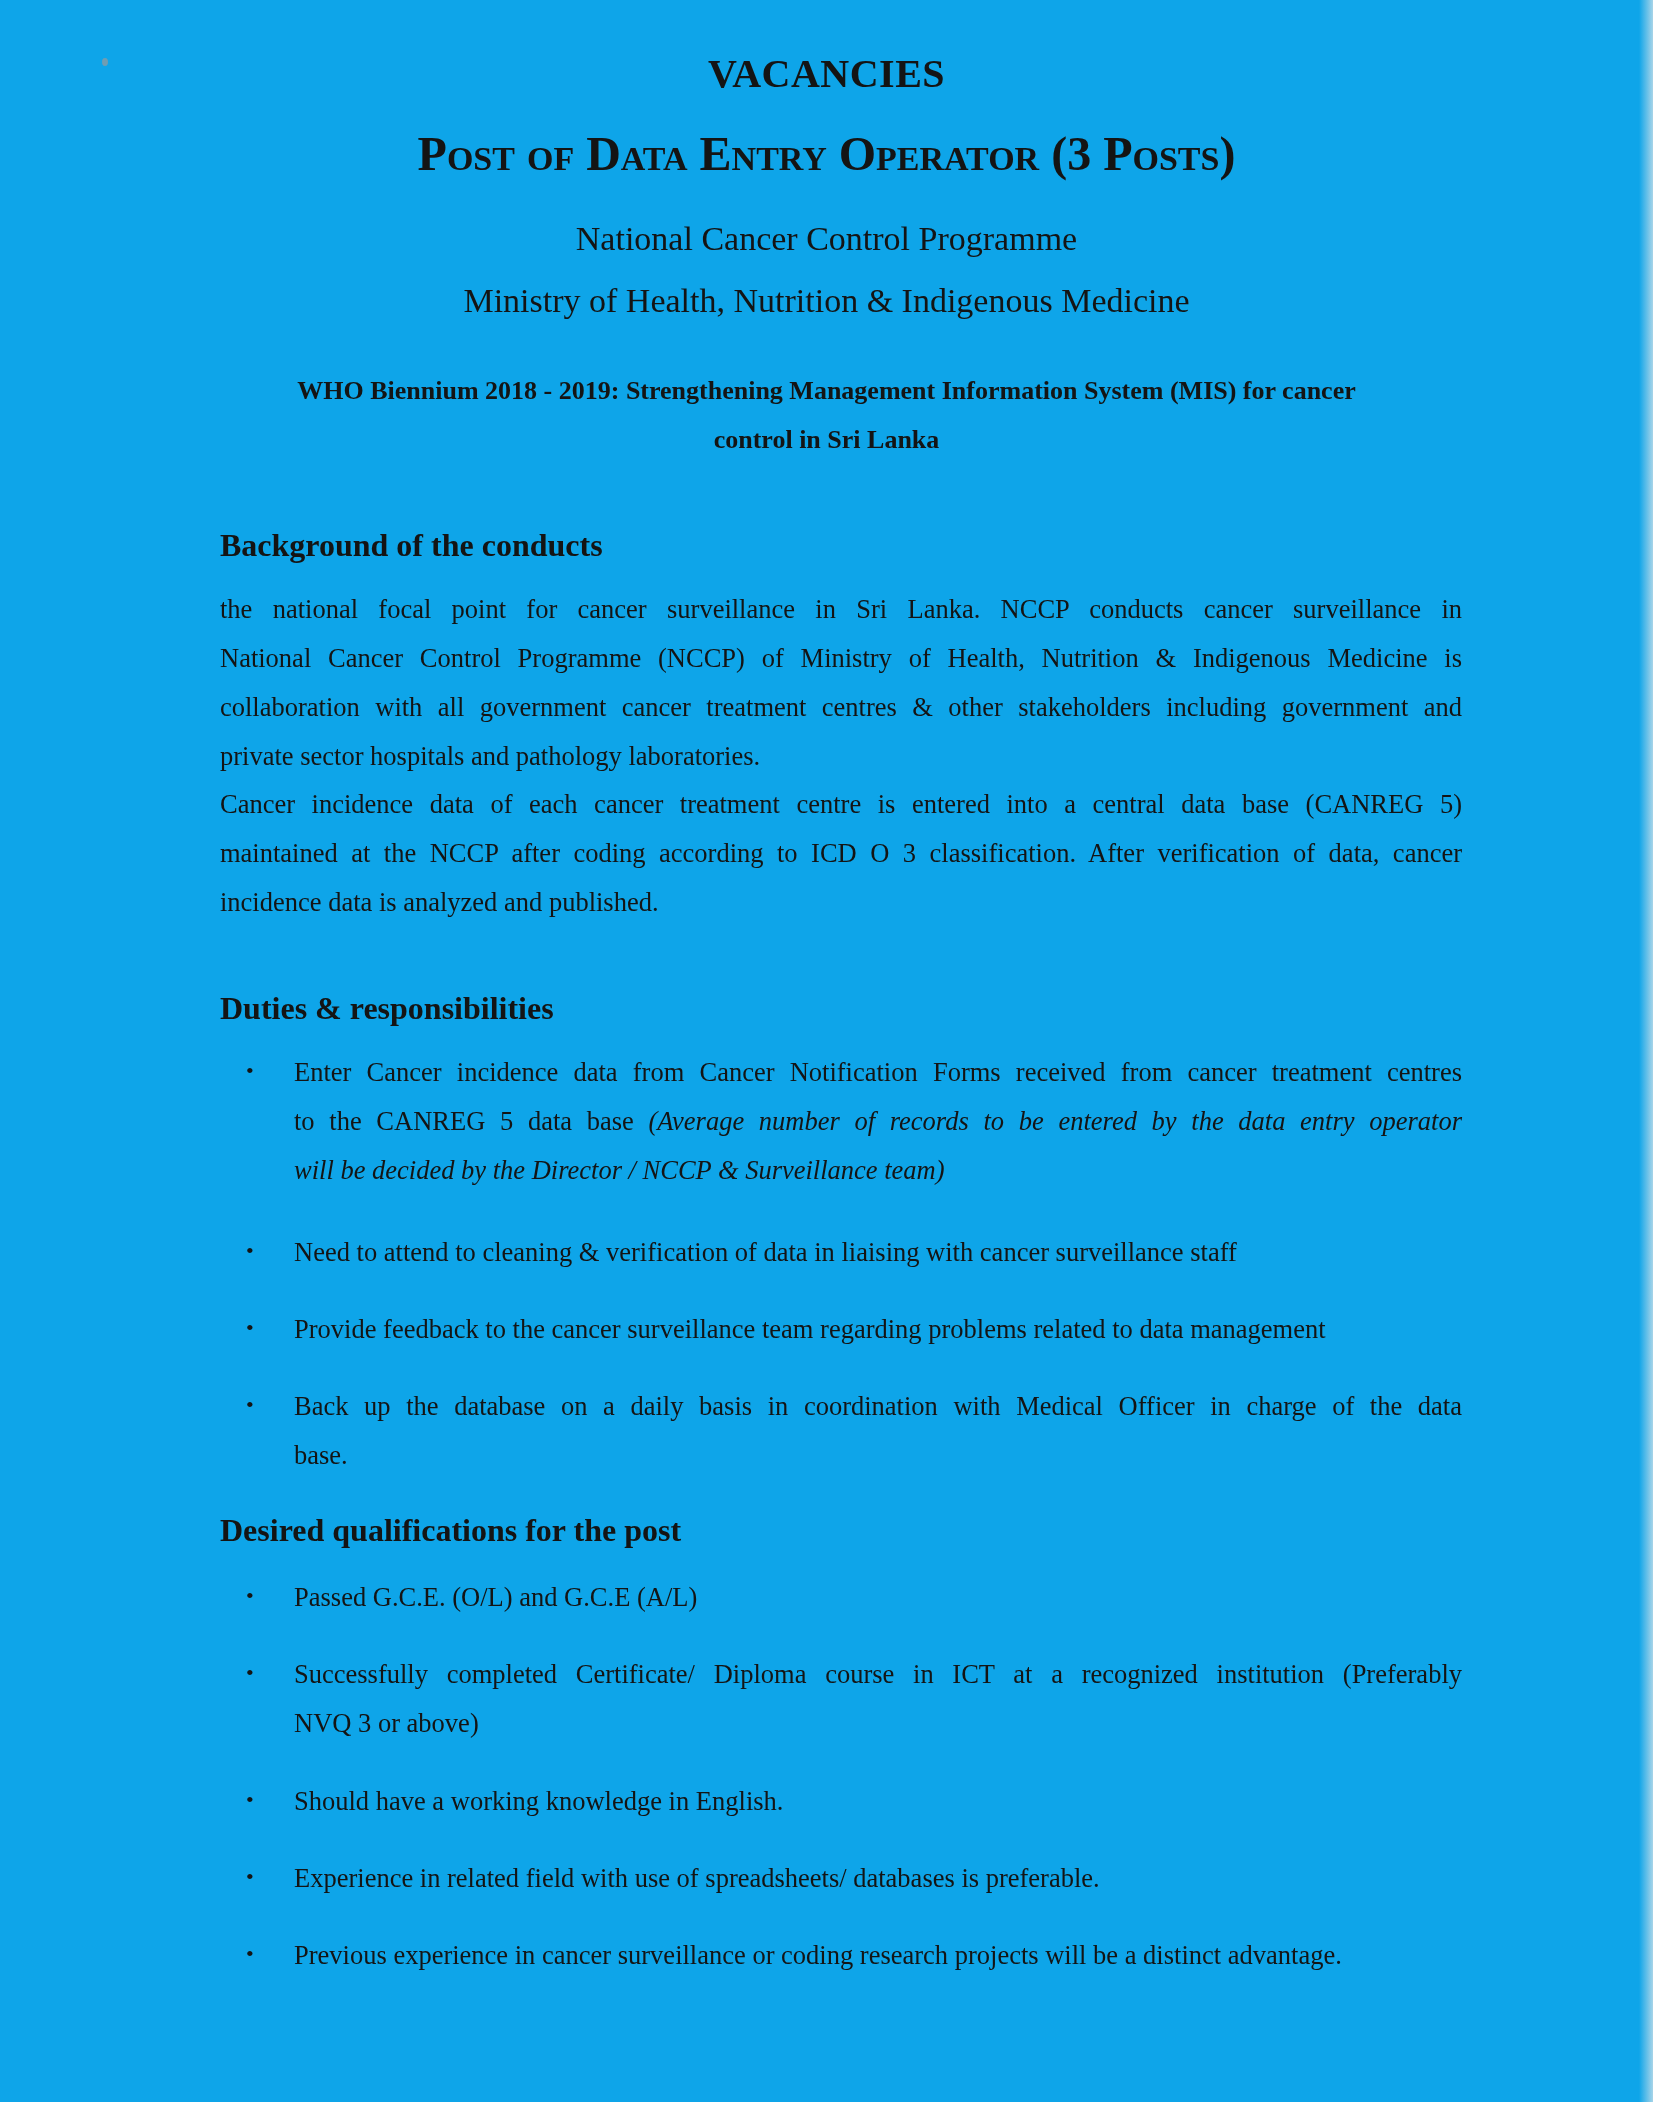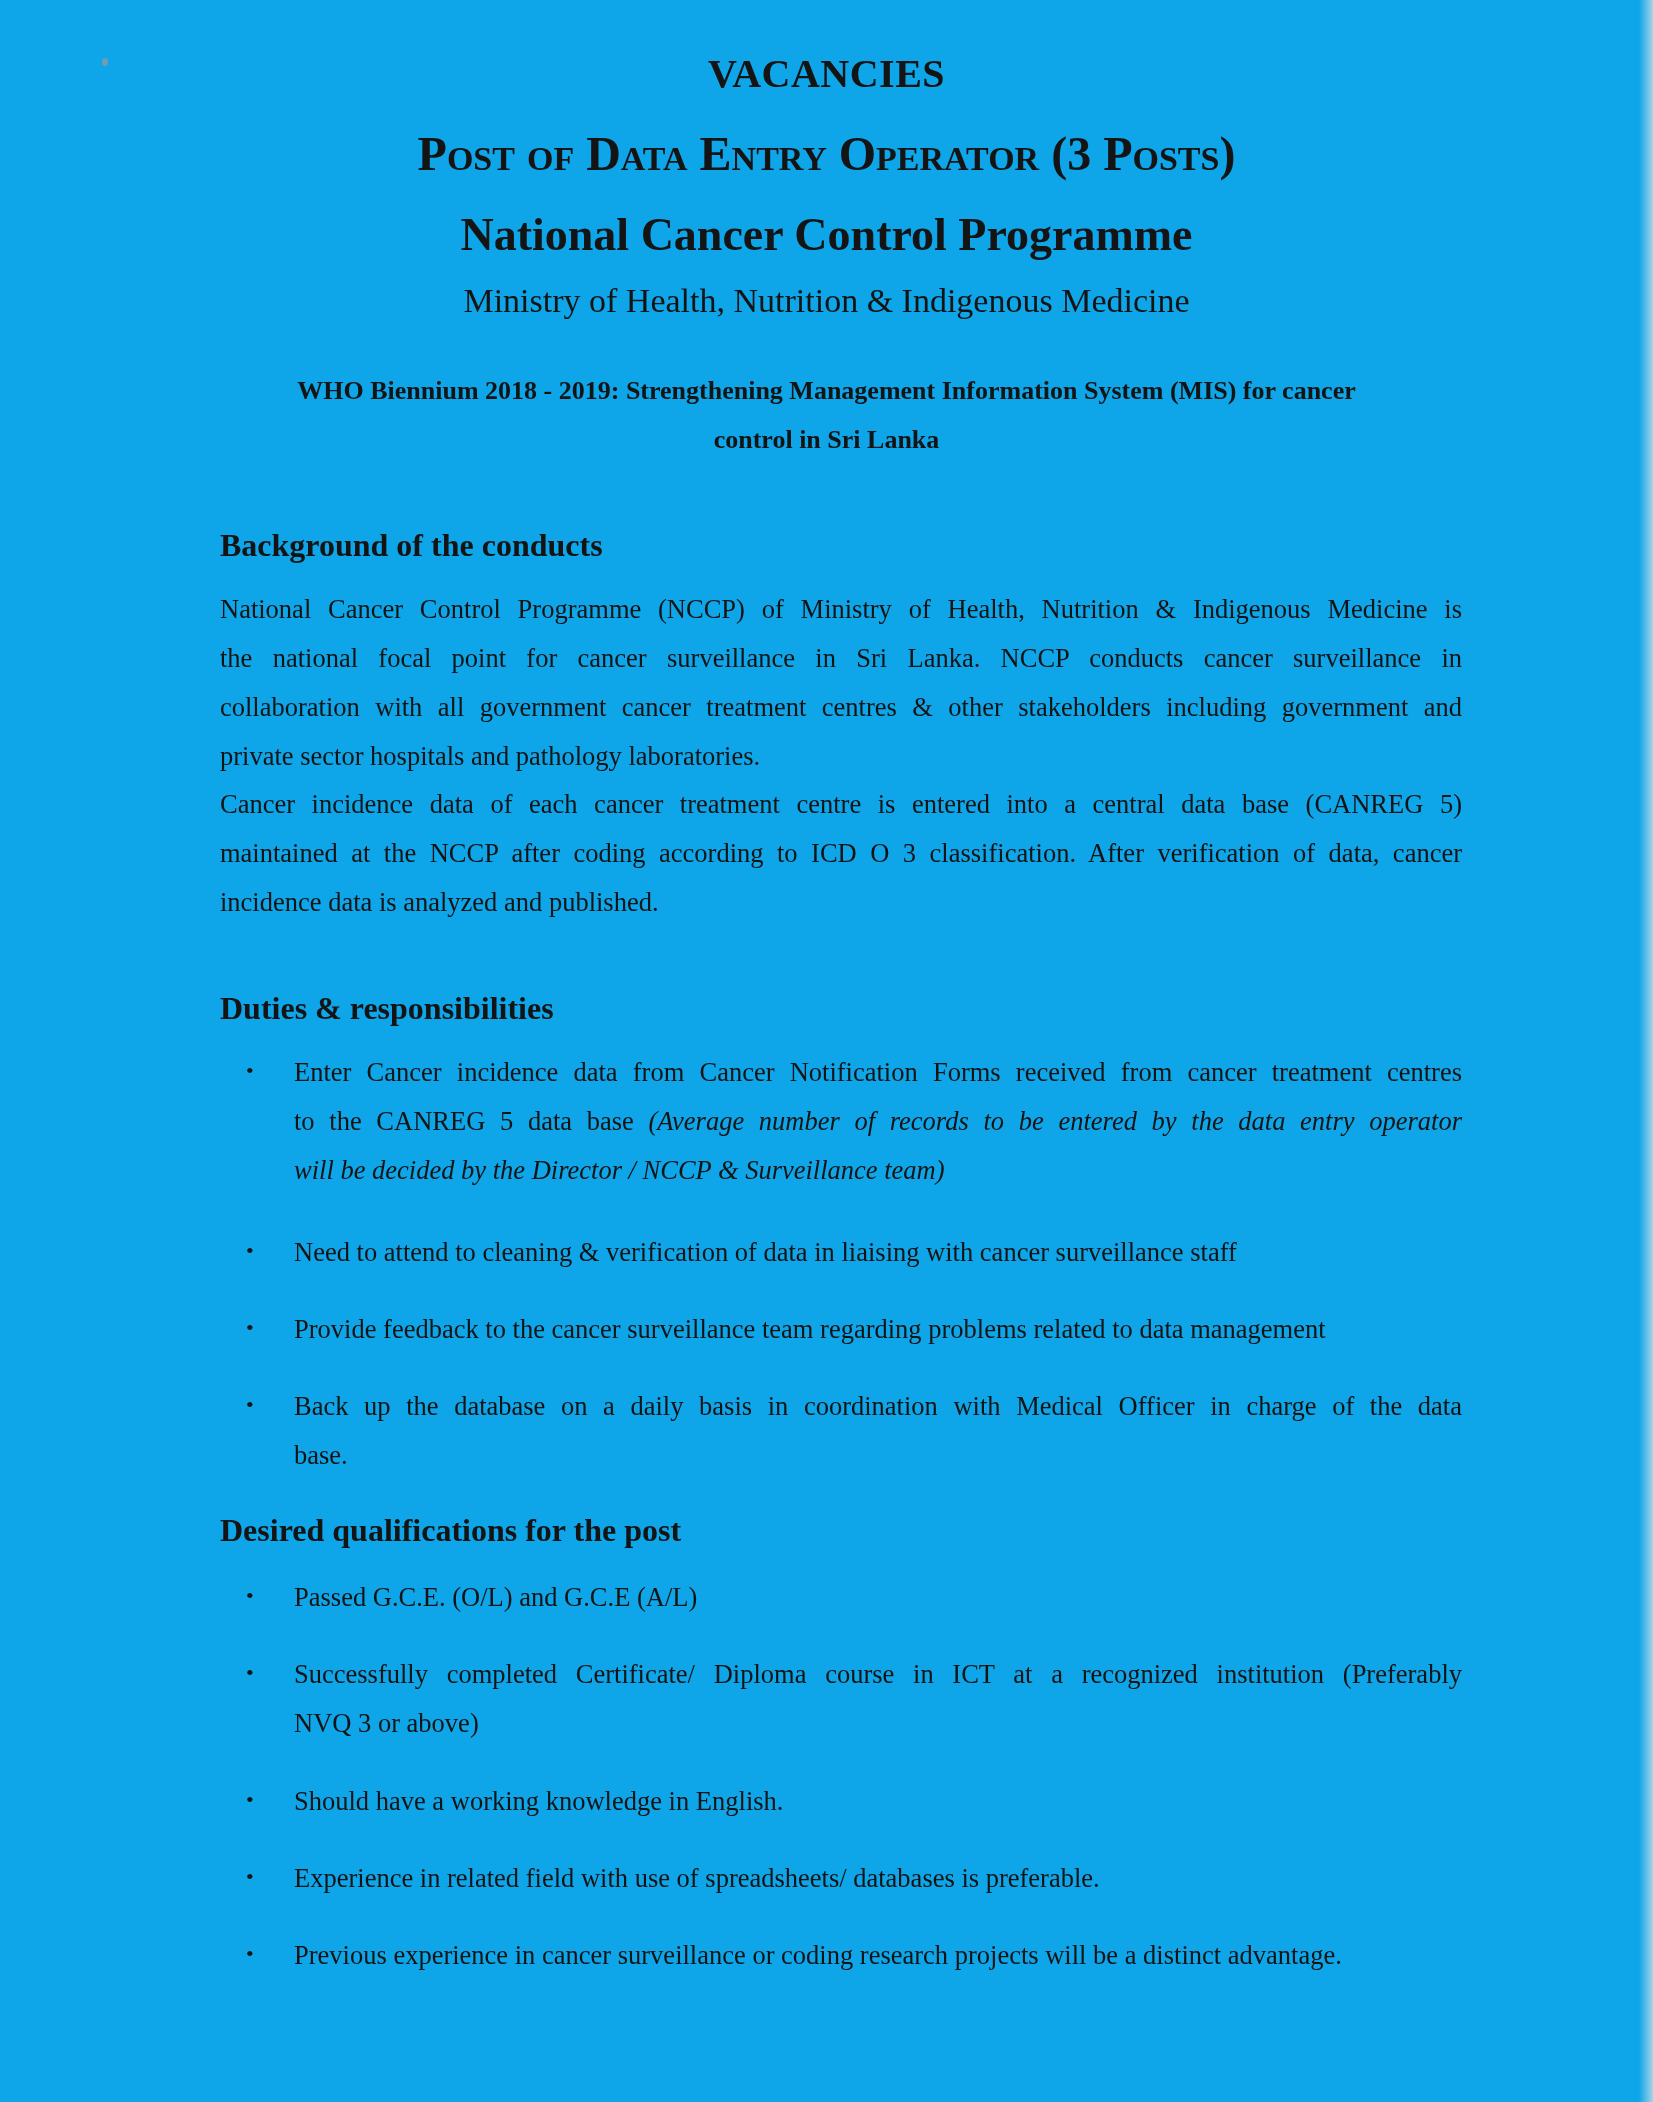--- a/index.html
+++ b/index.html
@@ -10,21 +10,21 @@
     .page { position: absolute; left: 0; top: 0; width: 1653px; height: 2102px; background: #0ea5e9; }
     .edge-shadow {
       position: absolute; right: 0; top: 0; width: 14px; height: 2102px;
       background: linear-gradient(to right, rgba(255,255,255,0), rgba(232,232,232,0.7));
     }
     .speck { position: absolute; left: 102px; top: 58px; width: 6px; height: 8px; border-radius: 50%; background: #9a9a9a; opacity: 0.7; }
 
     .center { position: absolute; left: 0; width: 1653px; text-align: center; white-space: nowrap; }
     .title { top: 50px; font-size: 40px; font-weight: bold; letter-spacing: 0.5px; }
     .subtitle { top: 126px; font-size: 48px; font-weight: bold; font-variant: small-caps; }
-    .org1 { top: 208px; font-size: 46px; font-weight: bold; }
+    .org1 { top: 220px; font-size: 34px; }
     .org2 { top: 282px; font-size: 34px; }
     .project1 { top: 376px; font-size: 26px; font-weight: bold; }
     .project2 { top: 425px; font-size: 26px; font-weight: bold; }
 
     .heading { position: absolute; left: 220px; font-size: 32px; font-weight: bold; white-space: nowrap; }
     .para {
       position: absolute; left: 220px; width: 1242px; font-size: 26.5px; line-height: 49px;
       text-align: justify;
     }
     .para-line { display: block; text-align: justify; text-align-last: justify; height: 49px; white-space: nowrap; }
@@ -45,22 +45,22 @@
 
   <div class="center title">VACANCIES</div>
   <div class="center subtitle">Post of Data Entry Operator (3 Posts)</div>
   <div class="center org1">National Cancer Control Programme</div>
   <div class="center org2">Ministry of Health, Nutrition &amp; Indigenous Medicine</div>
   <div class="center project1">WHO Biennium 2018 - 2019: Strengthening Management Information System (MIS) for cancer</div>
   <div class="center project2">control in Sri Lanka</div>
 
   <div class="heading" style="top:527px;">Background of the conducts</div>
   <div class="para" style="top:585px;">
+    <span class="para-line">the national focal point for cancer surveillance in Sri Lanka. NCCP conducts cancer surveillance in</span>
     <span class="para-line">National Cancer Control Programme (NCCP) of Ministry of Health, Nutrition &amp; Indigenous Medicine is</span>
-    <span class="para-line">the national focal point for cancer surveillance in Sri Lanka. NCCP conducts cancer surveillance in</span>
     <span class="para-line">collaboration with all government cancer treatment centres &amp; other stakeholders including government and</span>
     <span class="para-line last">private sector hospitals and pathology laboratories.</span>
   </div>
   <div class="para" style="top:780px;">
     <span class="para-line">Cancer incidence data of each cancer treatment centre is entered into a central data base (CANREG 5)</span>
     <span class="para-line">maintained at the NCCP after coding according to ICD O 3 classification. After verification of data, cancer</span>
     <span class="para-line last">incidence data is analyzed and published.</span>
   </div>
 
   <div class="heading" style="top:990px;">Duties &amp; responsibilities</div>

